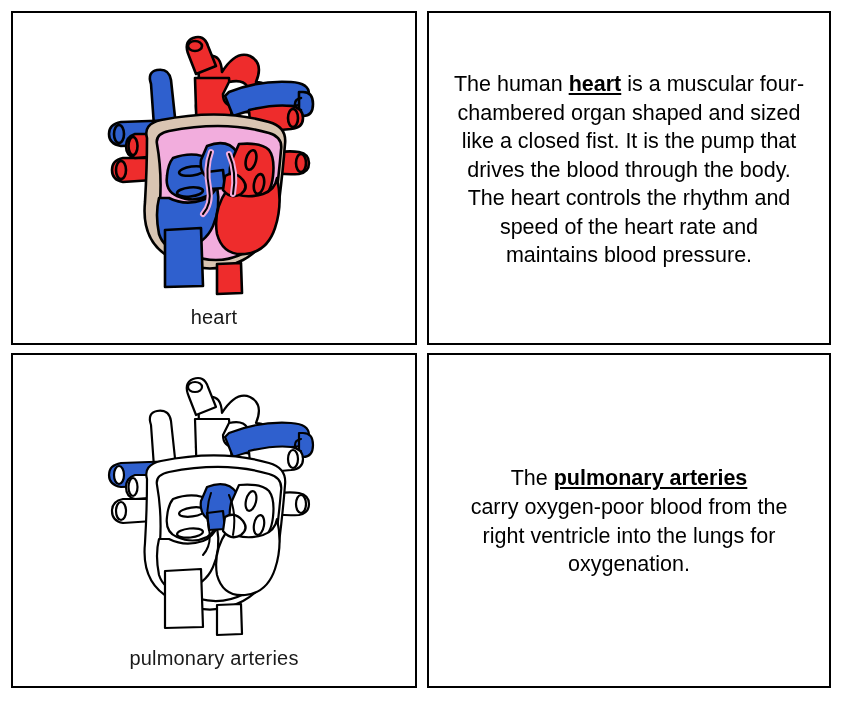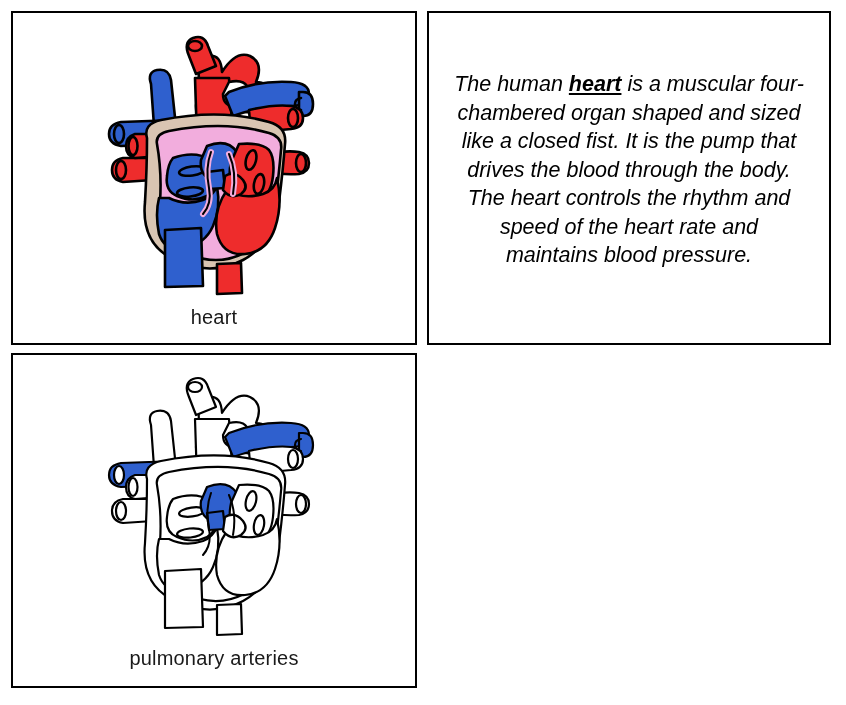--- a/index.html
+++ b/index.html
@@ -19,21 +19,21 @@
     height: 705px;
   }
   .card {
     position: absolute;
     box-sizing: border-box;
     border: 2px solid #000000;
     background: #ffffff;
   }
   
   .card-r1c1 { left: 11px;  top: 11px;  width: 406px; height: 334px; }
-  .card-r1c2 { left: 427px; top: 11px;  width: 404px; height: 334px; font-style: italic; }
+  .card-r1c2 { left: 427px; top: 11px;  width: 404px; height: 334px; }
   .card-r2c1 { left: 11px;  top: 353px; width: 406px; height: 335px; }
   .card-r2c2 { left: 427px; top: 353px; width: 404px; height: 335px; }
 
   
   .pic-card { display: flex; flex-direction: column; align-items: center; justify-content: flex-start; }
   .figure-wrap {
     width: 100%;
     flex: 1 1 auto;
     display: flex;
     align-items: center;
@@ -215,14 +215,17 @@
           <path d="M128 238 l24 -1 l1 30 l-25 1 z" fill="#FFFFFF"></path>
 
           <path d="M122 126 q-6 16 -2 36 q3 16 -6 26" fill="none" stroke="#000000" stroke-width="2"></path>
           <path d="M140 128 q8 18 4 40" fill="none" stroke="#000000" stroke-width="2"></path>
         </g>
       </svg>
     </div>
     <div class="pic-label">pulmonary arteries</div>
   </div>
 
+  <div class="card card-r2c2 text-card">
+    <div class="text-body"><span>The </span><span class="term">pulmonary arteries </span><br><span>carry oxygen-poor blood from the right ventricle into the lungs for oxygenation.</span></div>
+  </div>
 
 </div>
 
 </body></html>

